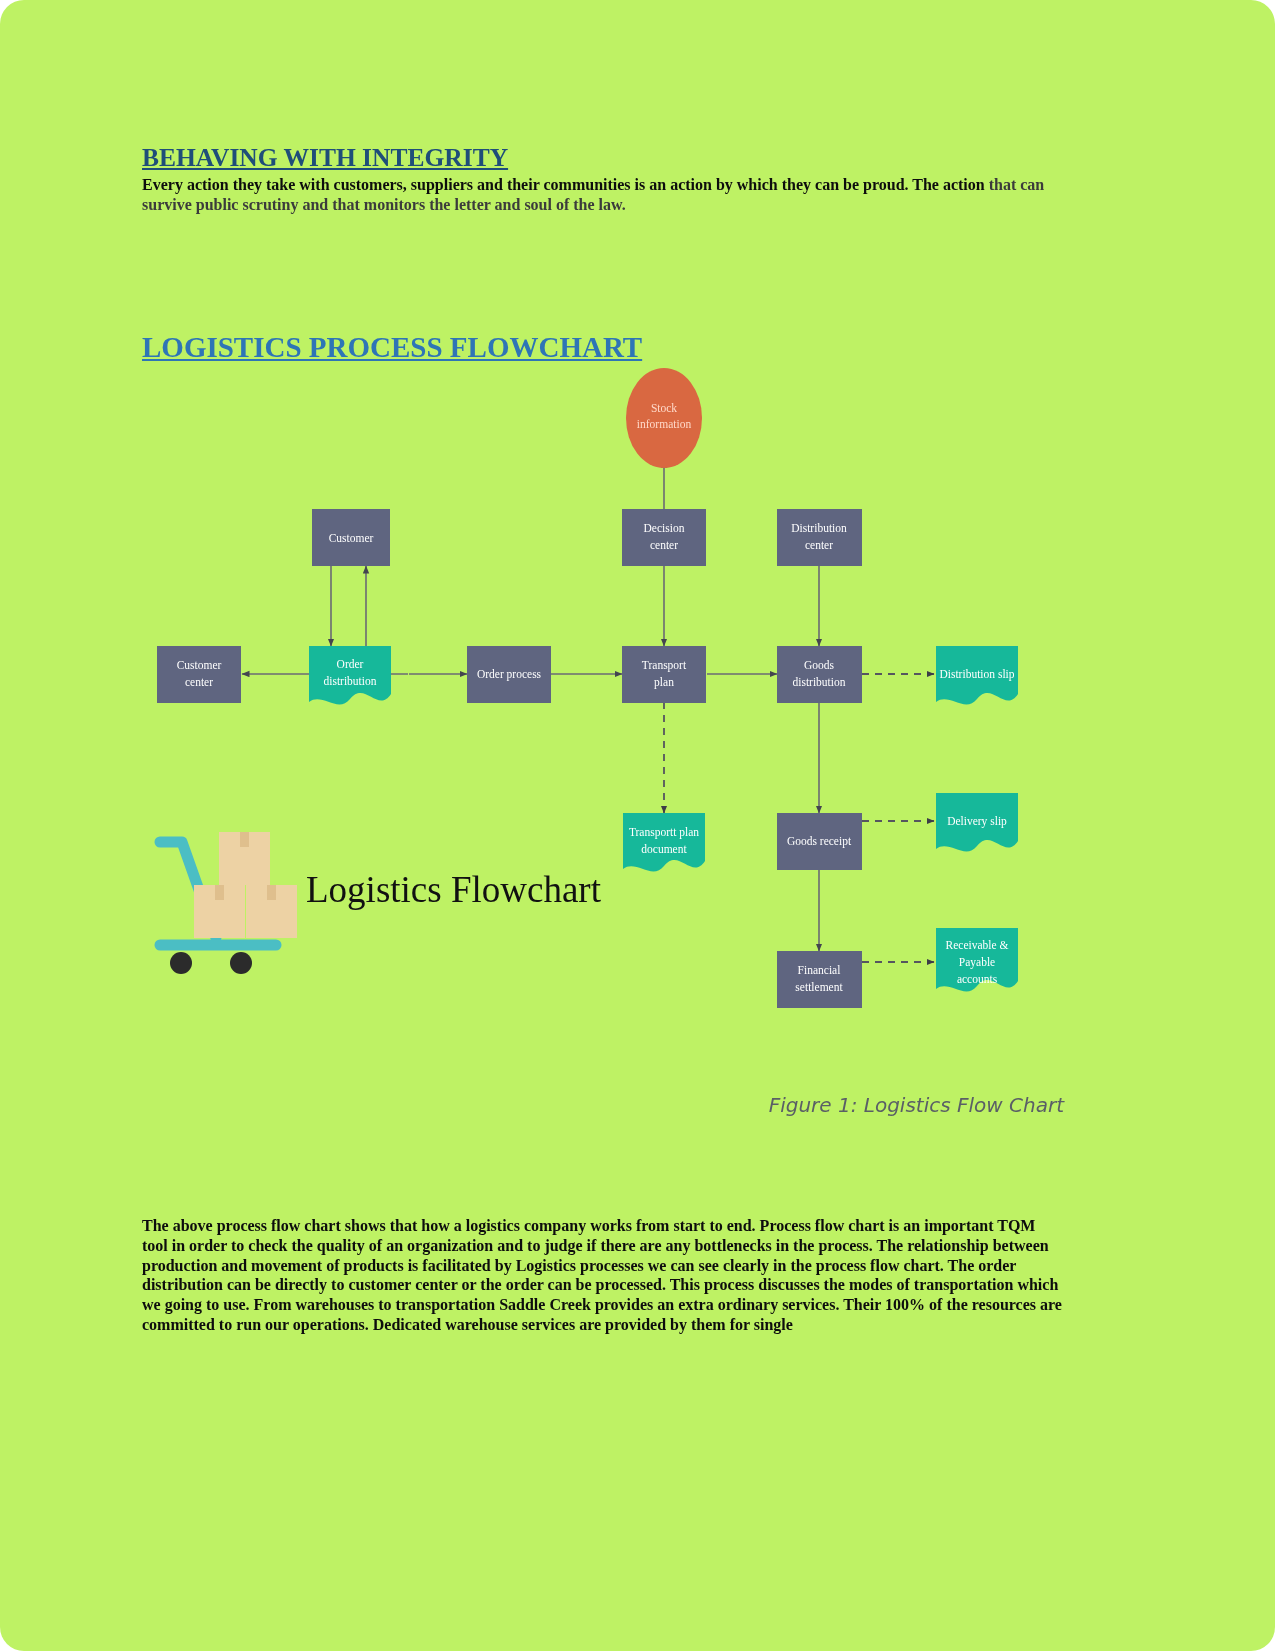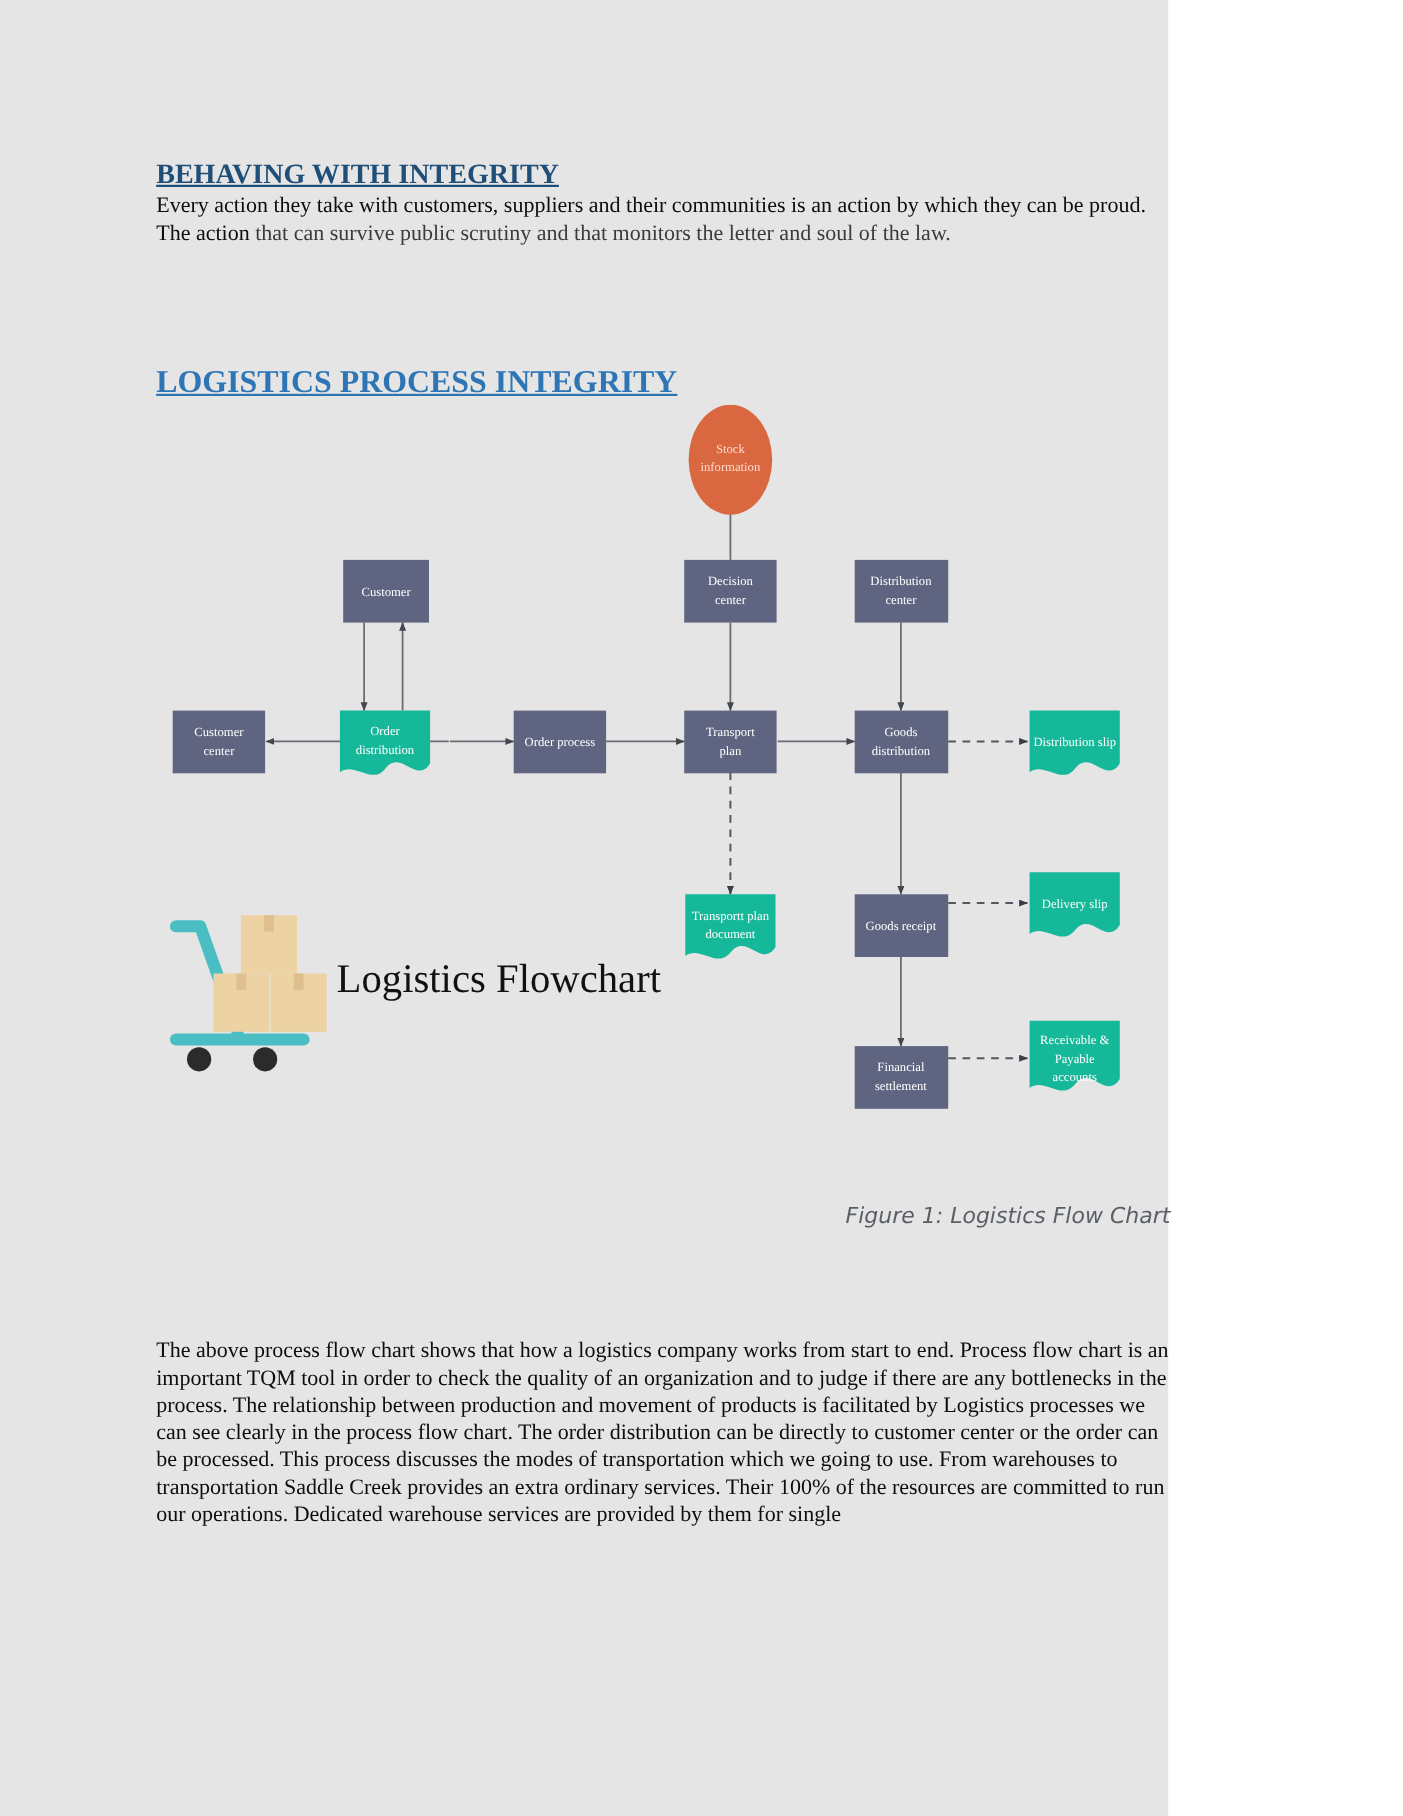--- a/index.html
+++ b/index.html
@@ -12,23 +12,24 @@
     height: 1651px;
     position: relative;
     font-family: "Liberation Serif", serif;
     color: #000000;
     overflow: hidden;
   }
 
   .page {
     position: absolute;
     left: 0; top: 0;
-    width: 1062px;
+    width: 1275px;
     height: 1651px;
-    background: #e5e5e5;
+    background: #bef264;
+    border-radius: 24px;
   }
 
   
   .doc-col {
     position: absolute;
     left: 142px;
     width: 922px;
   }
 
   .heading1 {
@@ -43,24 +44,25 @@
   .heading2 {
     font-family: "Liberation Serif", serif;
     font-weight: bold;
     font-size: 29px;
     line-height: 34px;
     color: #2e75b6;
     text-decoration: underline;
   }
   .body-para {
     font-family: "Liberation Serif", serif;
-    font-size: 20px;
+    font-size: 16px;
     line-height: 1.24;
     color: #0d0d0d;
     text-align: left;
+    font-weight: bold;
   }
   .body-para .grayish { color: #3b3b3b; }
 
   .figure-caption {
     position: absolute;
     font-family: "DejaVu Sans", sans-serif;
     font-style: italic;
     font-size: 20px;
     color: #5a5f66;
     width: 922px;
@@ -96,21 +98,21 @@
 <body>
 
 <div class="page">
 
   <div class="doc-col" style="top:143px;">
     <div class="heading1">BEHAVING WITH INTEGRITY</div>
     <div class="body-para" style="margin-top:2px;"><span>Every action they take with customers, suppliers and their communities is an action by which they can be proud. The action </span><span class="grayish">that can survive public scrutiny and that monitors the letter and soul of the law.</span></div>
   </div>
 
   <div class="doc-col" style="top:330px;">
-    <div class="heading2">LOGISTICS PROCESS INTEGRITY</div>
+    <div class="heading2">LOGISTICS PROCESS FLOWCHART</div>
   </div>
 
   <div id="flowchart">
     <svg width="922" height="660" viewBox="0 0 922 660" xmlns="http://www.w3.org/2000/svg">
       <defs>
         <marker id="arr" markerWidth="9" markerHeight="9" refX="7.5" refY="3.2" orient="auto" markerUnits="userSpaceOnUse">
           <path d="M0,0 L8,3.2 L0,6.4 z" fill="#44454f"></path>
         </marker>
         <marker id="arrD" markerWidth="9" markerHeight="9" refX="7.5" refY="3.2" orient="auto" markerUnits="userSpaceOnUse">
           <path d="M0,0 L8,3.2 L0,6.4 z" fill="#3c3d47"></path>

